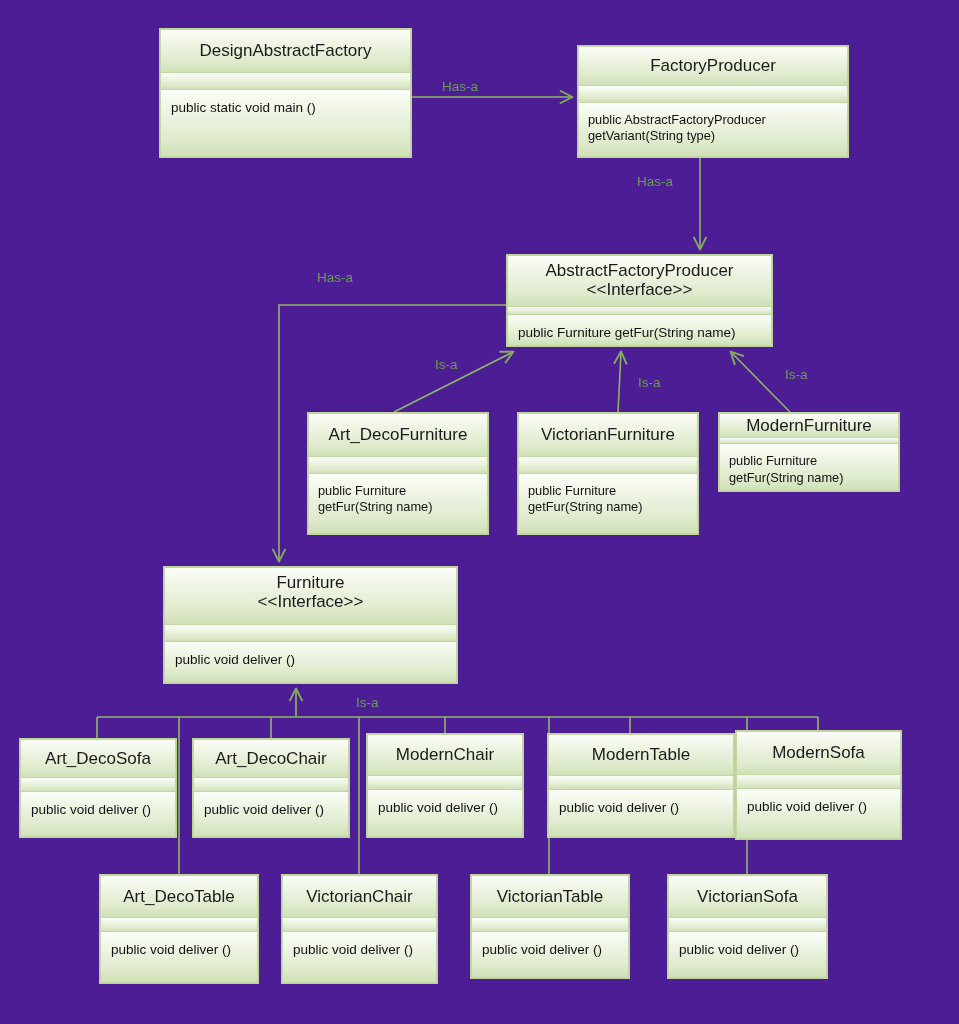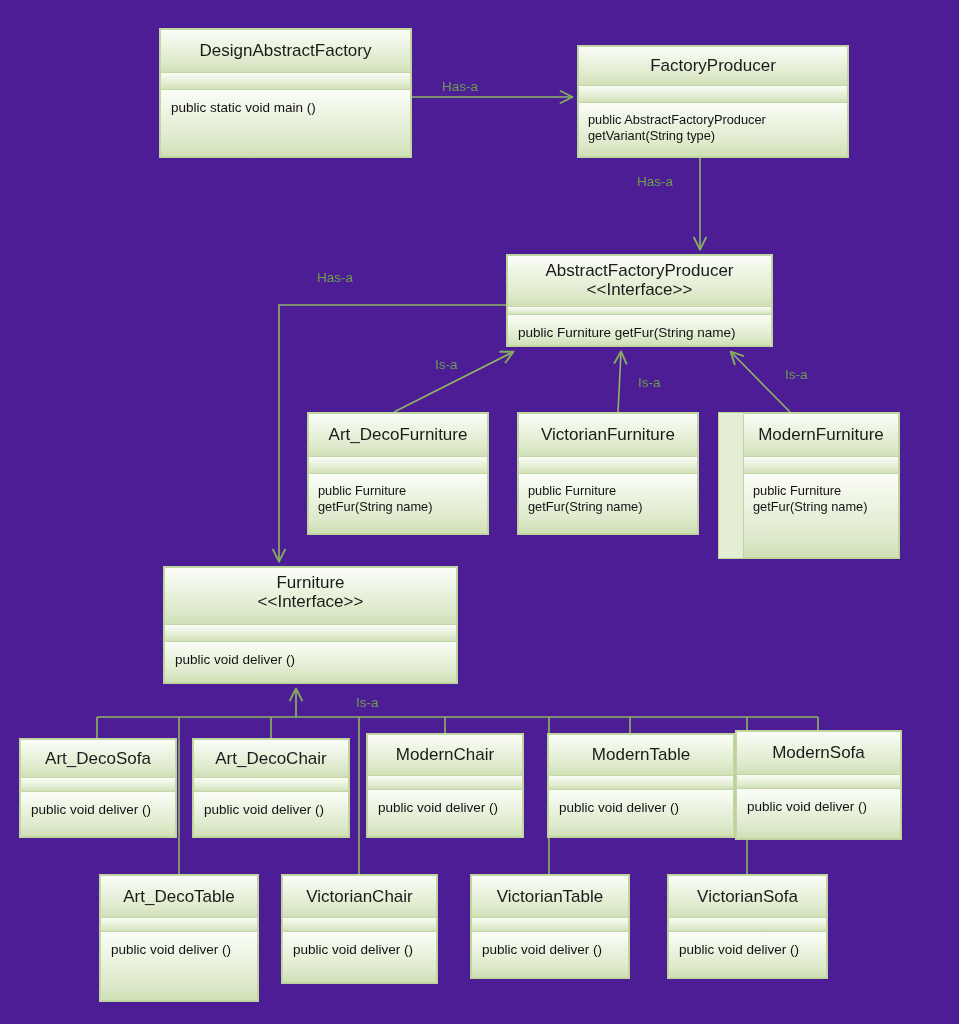--- a/index.html
+++ b/index.html
@@ -164,21 +164,21 @@
 getFur(String name)</div>
       </div>
       <div class="uml-class" style="left: 517px; top: 412px; width: 182px; height: 123px;">
         <div class="uml-compartment uml-name" style="height: 44px;">
           <span>VictorianFurniture</span>
         </div>
         <div class="uml-compartment uml-attrs" style="height: 17px;"></div>
         <div class="uml-compartment uml-ops small">public Furniture
 getFur(String name)</div>
       </div>
-      <div class="uml-class" style="left: 718px; top: 412px; width: 182px; height: 147px; padding-left: 24px;">
+      <div class="uml-class" style="left: 718px; top: 412px; width: 182px; height: 80px;">
         <div class="uml-compartment uml-name" style="height: 44px;">
           <span>ModernFurniture</span>
         </div>
         <div class="uml-compartment uml-attrs" style="height: 17px;"></div>
         <div class="uml-compartment uml-ops small">public Furniture
 getFur(String name)</div>
       </div>
       <div class="uml-class" style="left: 163px; top: 566px; width: 295px; height: 118px;">
         <div class="uml-compartment uml-name two-line" style="height: 58px; display: block; padding-top: 5px; text-align: center;">
           <span style="display: block;">Furniture</span>
@@ -215,21 +215,21 @@
         <div class="uml-compartment uml-attrs" style="height: 14px;"></div>
         <div class="uml-compartment uml-ops">public void deliver ()</div>
       </div>
       <div class="uml-class" style="left: 735px; top: 730px; width: 167px; height: 110px;">
         <div class="uml-compartment uml-name" style="height: 44px;">
           <span>ModernSofa</span>
         </div>
         <div class="uml-compartment uml-attrs" style="height: 14px;"></div>
         <div class="uml-compartment uml-ops">public void deliver ()</div>
       </div>
-      <div class="uml-class" style="left: 99px; top: 874px; width: 160px; height: 128px;">
+      <div class="uml-class" style="left: 99px; top: 874px; width: 160px; height: 110px;">
         <div class="uml-compartment uml-name" style="height: 43px;">
           <span>Art_DecoTable</span>
         </div>
         <div class="uml-compartment uml-attrs" style="height: 14px;"></div>
         <div class="uml-compartment uml-ops">public void deliver ()</div>
       </div>
       <div class="uml-class" style="left: 281px; top: 874px; width: 157px; height: 110px;">
         <div class="uml-compartment uml-name" style="height: 43px;">
           <span>VictorianChair</span>
         </div>

